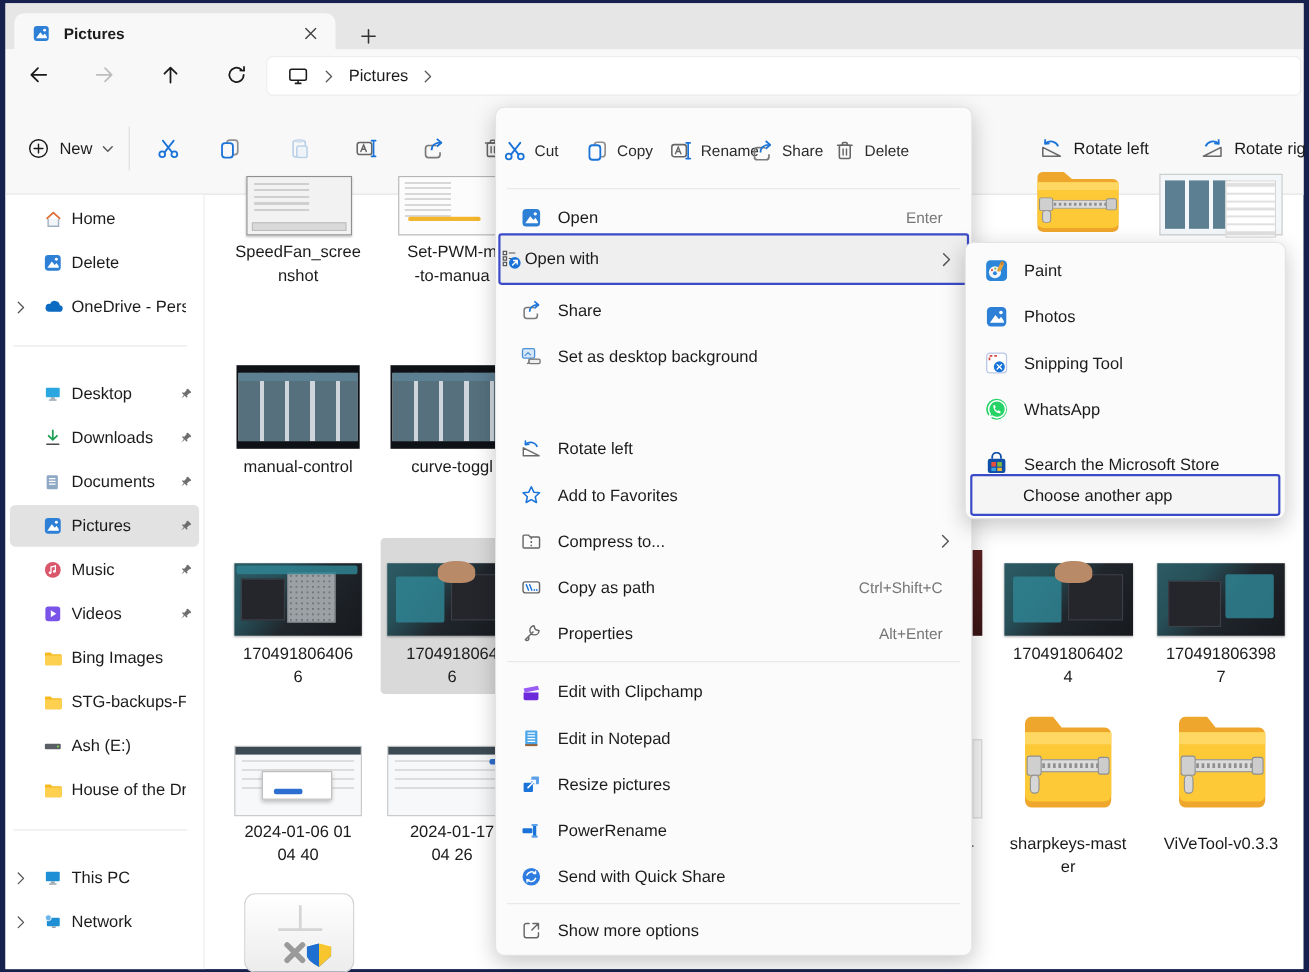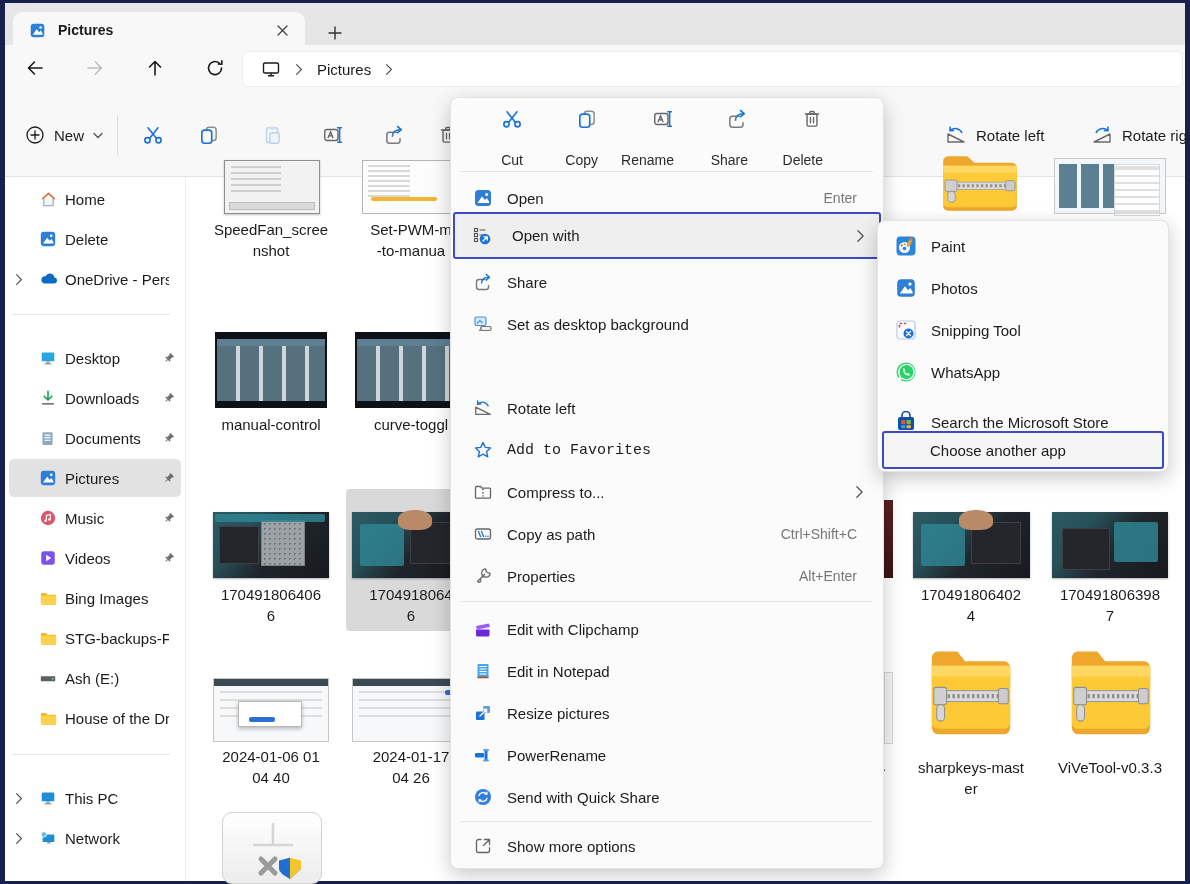--- a/index.html
+++ b/index.html
@@ -56,28 +56,28 @@
   .t-remap .rows{position:absolute;left:6px;top:12px;right:6px;height:28px;background:repeating-linear-gradient(#dddddd 0 2px,transparent 2px 8px);}
   .t-remap .dlg{position:absolute;left:24px;top:22px;width:62px;height:24px;background:#ffffff;border:1px solid #b9b9b9;box-shadow:0 2px 4px rgba(0,0,0,.25);}
   .t-remap .dlg::after{content:"";position:absolute;left:10px;bottom:4px;width:26px;height:5px;background:#2d6fd0;border-radius:2px;}
   .t-remap .pill{position:absolute;right:6px;top:11px;width:16px;height:5px;background:#2d6fd0;border-radius:2px;}
   .t-key{background:linear-gradient(#ffffff,#ececec);border:1px solid #d2d2d2;border-radius:10px;}
   .sliver-board{background:linear-gradient(#5a2020,#3a1515);}
   .sliver-light{background:#f5f5f5;border:1px solid #d8d8d8;box-sizing:border-box;}
   .sel-tile{background:#d9d9d9;border-radius:4px;}
   
   .ctxmenu{left:450px;top:97px;width:434px;height:772px;background:#fbfbfb;border:1px solid #e3e3e3;border-radius:8px;box-shadow:0 6px 20px rgba(0,0,0,.22);box-sizing:border-box;}
-  .qa{position:absolute;top:10px;width:66px;height:58px;display:flex;flex-direction:column;align-items:flex-end;gap:22px;border-radius:5px;}
+  .qa{position:absolute;top:10px;width:66px;height:58px;display:flex;flex-direction:row;align-items:center;gap:7px;border-radius:5px;}
   .qa .qlabel{font-size:14px;color:#2b2b2b;}
   .ctx-sep{position:absolute;left:10px;right:10px;height:1px;background:#e7e7e7;}
   .mrow{position:absolute;left:5px;right:5px;height:42px;display:flex;align-items:center;padding-left:17px;gap:14px;border-radius:4px;box-sizing:border-box;}
   .mlabel{font-size:15px;}
   .msc{margin-left:auto;margin-right:21px;font-size:14px;color:#767676;}
   .mchev{margin-left:auto;margin-right:14px;}
-  .hl-row{position:absolute;left:2px;right:2px;height:47px;border:2.5px solid #3b4bc8;border-radius:3px;background:#efefef;display:flex;align-items:center;padding-left:17px;gap:20px;box-sizing:border-box;}
+  .hl-row{position:absolute;left:2px;right:2px;height:47px;border:2.5px solid #3b4bc8;border-radius:3px;background:#efefef;display:flex;align-items:center;gap:2px;box-sizing:border-box;}
   
   .submenu{left:877px;top:220px;width:292px;height:252px;background:#fbfbfb;border:1px solid #e3e3e3;border-radius:8px;box-shadow:0 6px 20px rgba(0,0,0,.22);box-sizing:border-box;}
   .srow{position:absolute;left:4px;right:4px;height:42px;display:flex;align-items:center;padding-left:13px;gap:14px;border-radius:4px;box-sizing:border-box;}
   .srow .mlabel{font-size:15px;}
   .sfooter{position:absolute;left:4px;right:4px;top:210px;height:38px;border:2.5px solid #3b4bc8;border-radius:3px;background:#f5f5f5;display:flex;align-items:center;padding-left:46px;box-sizing:border-box;font-size:15px;}
 </style>
 </head>
 <body>
 
 <div class="page">
@@ -672,21 +672,21 @@
       <span class="mlabel">Set as desktop background</span>
     </div>
     <div class="mrow" style="top:289px;">
       <span>
           <svg width="20" height="20">
             <use href="#ic-rotl"></use>
           </svg>
         </span>
       <span class="mlabel">Rotate left</span>
     </div>
-    <div class="mrow" style="top:331px;font-family:Liberation Mono, monospace;">
+    <div class="mrow" style="top:331px;">
       <span>
           <svg width="20" height="20" viewBox="0 0 20 20">
             <path d="M10 2.5 L12.3 7.4 L17.5 8 L13.6 11.6 L14.7 16.8 L10 14.2 L5.3 16.8 L6.4 11.6 L2.5 8 L7.7 7.4 Z" fill="none" stroke="#1a73d8" stroke-width="1.4" stroke-linejoin="round"></path>
           </svg>
         </span>
       <span class="mlabel">Add to Favorites</span>
     </div>
     <div class="mrow" style="top:373px;">
       <span>
           <svg width="20" height="20" viewBox="0 0 20 20">

